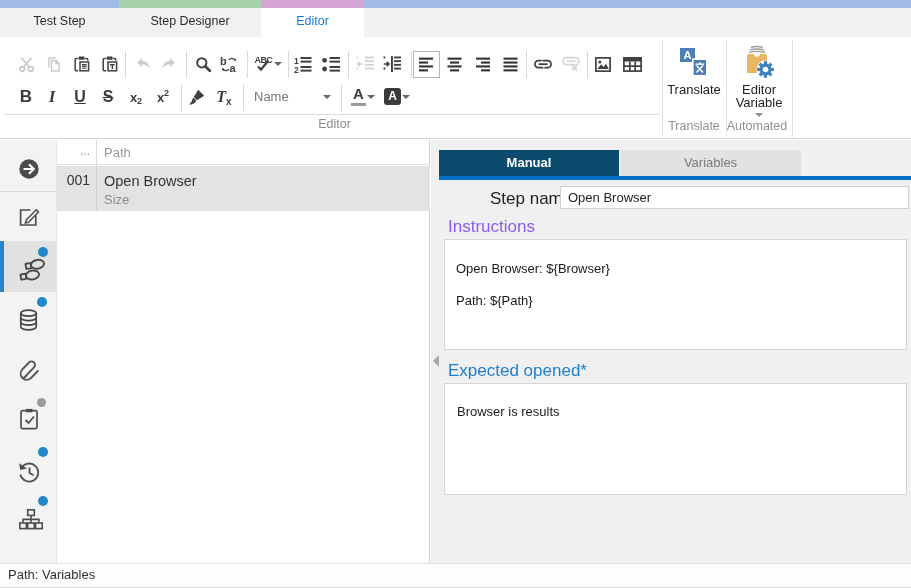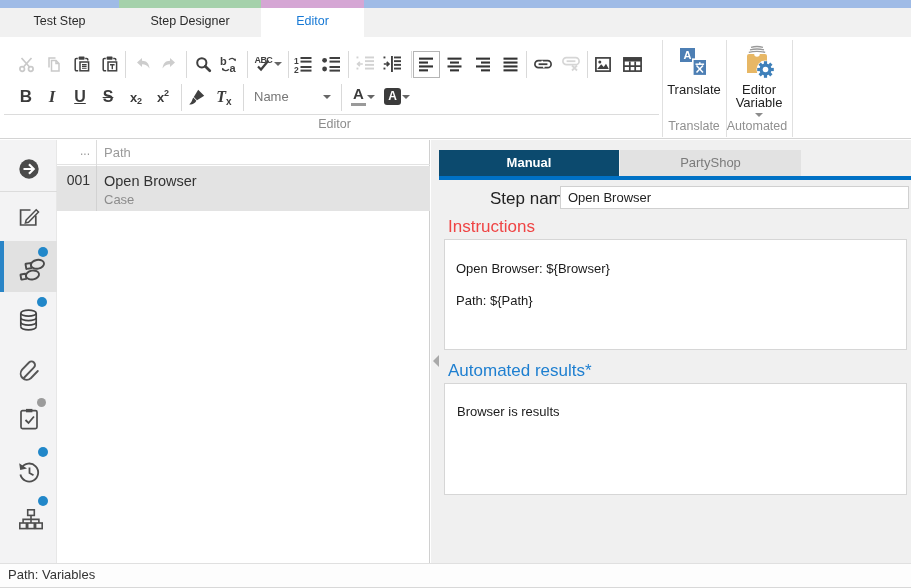--- a/index.html
+++ b/index.html
@@ -396,34 +396,34 @@
 </div>
 
 <div class="abs" style="left:57px;top:140px;width:373px;height:25px;border-bottom:1px solid #e3e3e3;"></div>
 <div class="abs" style="left:62px;top:140px;width:28px;height:25px;line-height:23px;text-align:right;color:#999;font-size:12px;">...</div>
 <div class="abs" style="left:104px;top:140px;height:25px;line-height:25px;color:#9a9a9a;font-size:13px;">Path</div>
 <div class="abs" style="left:96px;top:140px;width:1px;height:71px;background:#dcdcdc;"></div>
 <div class="abs" style="left:57px;top:166px;width:373px;height:45px;background:#e3e3e3;"></div>
 <div class="abs" style="left:96px;top:166px;width:1px;height:45px;background:#d2d2d2;"></div>
 <div class="abs" style="left:62px;top:172px;width:28px;text-align:right;color:#333;font-size:14px;">001</div>
 <div class="abs" style="left:104px;top:173px;color:#333;font-size:14.5px;">Open Browser</div>
-<div class="abs" style="left:104px;top:192px;color:#8c8c8c;font-size:13px;">Case</div>
+<div class="abs" style="left:104px;top:192px;color:#8c8c8c;font-size:13px;">Size</div>
 
 <div class="abs" style="left:433px;top:355px;width:0;height:0;border-top:6px solid transparent;border-bottom:6px solid transparent;border-right:6px solid #a9a9a9;"></div>
 
 <div class="abs" style="left:439px;top:150px;width:180px;height:26px;background:#0c4a6e;color:#fff;font-size:13px;font-weight:bold;text-align:center;line-height:26px;">Manual</div>
-<div class="abs" style="left:620px;top:150px;width:181px;height:26px;background:#e2e2e2;color:#7b7b7b;font-size:13px;text-align:center;line-height:26px;">PartyShop</div>
+<div class="abs" style="left:620px;top:150px;width:181px;height:26px;background:#e2e2e2;color:#7b7b7b;font-size:13px;text-align:center;line-height:26px;">Variables</div>
 <div class="abs" style="left:439px;top:176px;width:472px;height:4px;background:#0071c5;"></div>
 
 <div class="abs" style="left:446px;top:189px;font-size:17px;color:#222;margin-left:44px;">Step name:</div>
 <div class="abs" style="left:560px;top:186px;width:349px;height:23px;background:#fff;border:1px solid #d0d0d0;line-height:21px;font-size:13px;color:#222;padding-left:7px;">Open Browser</div>
 
-<div class="abs" style="left:448px;top:217px;font-size:17px;color:#ef4444;">Instructions</div>
+<div class="abs" style="left:448px;top:217px;font-size:17px;color:#8b5cf6;">Instructions</div>
 <div class="abs" style="left:444px;top:239px;width:463px;height:111px;background:#fff;border:1px solid #d6d6d6;"></div>
 <div class="abs" style="left:456px;top:261px;font-size:13px;color:#1a1a1a;">Open Browser: ${Browser}</div>
 <div class="abs" style="left:456px;top:293px;font-size:13px;color:#1a1a1a;">Path: ${Path}</div>
 
-<div class="abs" style="left:448px;top:361px;font-size:17px;color:#1e7fd0;">Automated results*</div>
+<div class="abs" style="left:448px;top:361px;font-size:17px;color:#1e7fd0;">Expected opened*</div>
 <div class="abs" style="left:444px;top:383px;width:463px;height:112px;background:#fff;border:1px solid #d6d6d6;"></div>
 <div class="abs" style="left:457px;top:404px;font-size:13px;color:#1a1a1a;">Browser is results</div>
 
 <div class="abs" style="left:0;top:563px;width:911px;height:25px;background:#fdfdfd;border-top:1px solid #e0e0e0;border-bottom:1px solid #d8d8d8;"></div>
 <div class="abs" style="left:8px;top:567px;font-size:13px;color:#333;">Path: Variables</div>
 
 </body></html>

